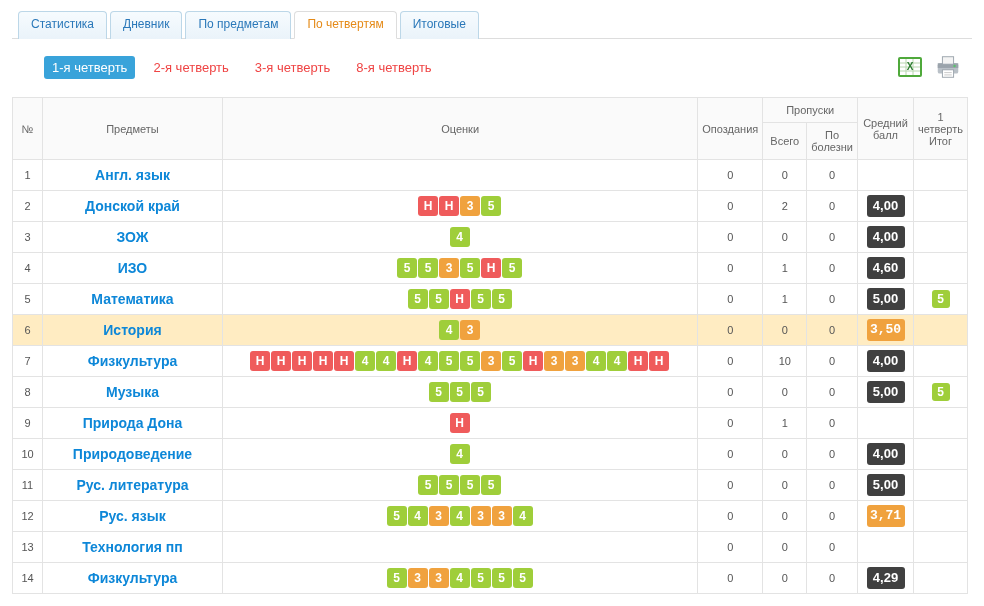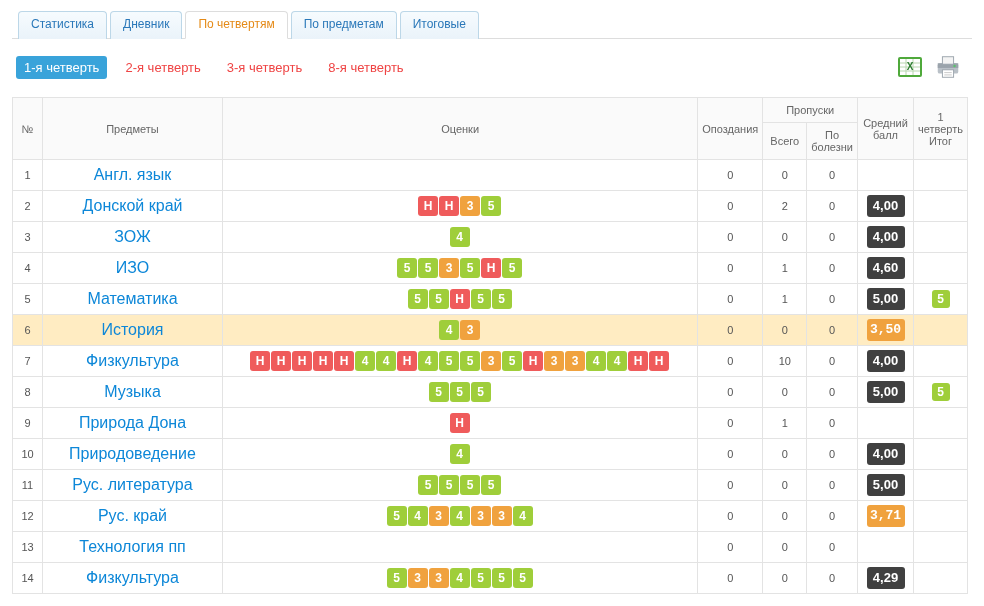--- a/index.html
+++ b/index.html
@@ -50,20 +50,21 @@
     color: #ef4444;
     padding: 4px 8px;
     margin-right: 10px;
     font-size: 13px;
     cursor: pointer;
   }
   .subtab.active {
     background: #39a3da;
     color: #fff;
     border-radius: 3px;
+    margin-left: 28px;
   }
   .subbar-spacer { flex: 1; }
 
   
   .tool-icons { display: flex; gap: 10px; padding-right: 6px; }
   .excel-icon, .print-icon {
     width: 28px; height: 28px;
     display: inline-flex; align-items: center; justify-content: center;
     cursor: pointer;
   }
@@ -99,22 +100,22 @@
   col.c-absi  { width: 50px; }
   col.c-avg   { width: 56px; }
   col.c-fin   { width: 52px; }
 
   td.subj {
     text-align: left;
     padding-left: 10px;
   }
   td.subj a {
     color: #0d87d8;
-    font-weight: normal;
-    font-size: 16px;
+    font-weight: bold;
+    font-size: 14px;
     text-decoration: none;
     cursor: pointer;
     text-align: right;
   }
   td.marks { text-align: left; padding-left: 10px; }
   td.num, th.num { color:#666; font-size:11px; }
 
   
   tr.hl td { background: #ffecc2; }
 
@@ -161,22 +162,22 @@
   }
 </style>
 </head>
 <body>
 
 <div class="wrap">
 
   <div class="tabs" id="top-tabs">
       <div class="tab"><span>Статистика</span></div>
       <div class="tab"><span>Дневник</span></div>
+      <div class="tab"><span>По предметам</span></div>
       <div class="tab active"><span>По четвертям</span></div>
-      <div class="tab"><span>По предметам</span></div>
       <div class="tab"><span>Итоговые</span></div>
     </div>
 
   <div class="subbar">
     <div id="quarter-tabs" style="display:flex;">
         <div class="subtab active"><span>1-я четверть</span></div>
         <div class="subtab"><span>2-я четверть</span></div>
         <div class="subtab"><span>3-я четверть</span></div>
         <div class="subtab"><span>8-я четверть</span></div>
       </div>
@@ -344,21 +345,21 @@
           <td class="subj"><a>Рус. литература</a></td>
           <td class="marks"><span class="mk green">5</span><span class="mk green">5</span><span class="mk green">5</span><span class="mk green">5</span></td>
           <td>0</td>
           <td>0</td>
           <td>0</td>
           <td><span class="avg-badge">5,00</span></td>
           <td></td>
         </tr>
         <tr>
           <td class="num">12</td>
-          <td class="subj"><a>Рус. край</a></td>
+          <td class="subj"><a>Рус. язык</a></td>
           <td class="marks"><span class="mk green">5</span><span class="mk green">4</span><span class="mk orange">3</span><span class="mk green">4</span><span class="mk orange">3</span><span class="mk orange">3</span><span class="mk green">4</span></td>
           <td>0</td>
           <td>0</td>
           <td>0</td>
           <td><span class="avg-badge orange">3,71</span></td>
           <td></td>
         </tr>
         <tr>
           <td class="num">13</td>
           <td class="subj"><a>Технология пп</a></td>

